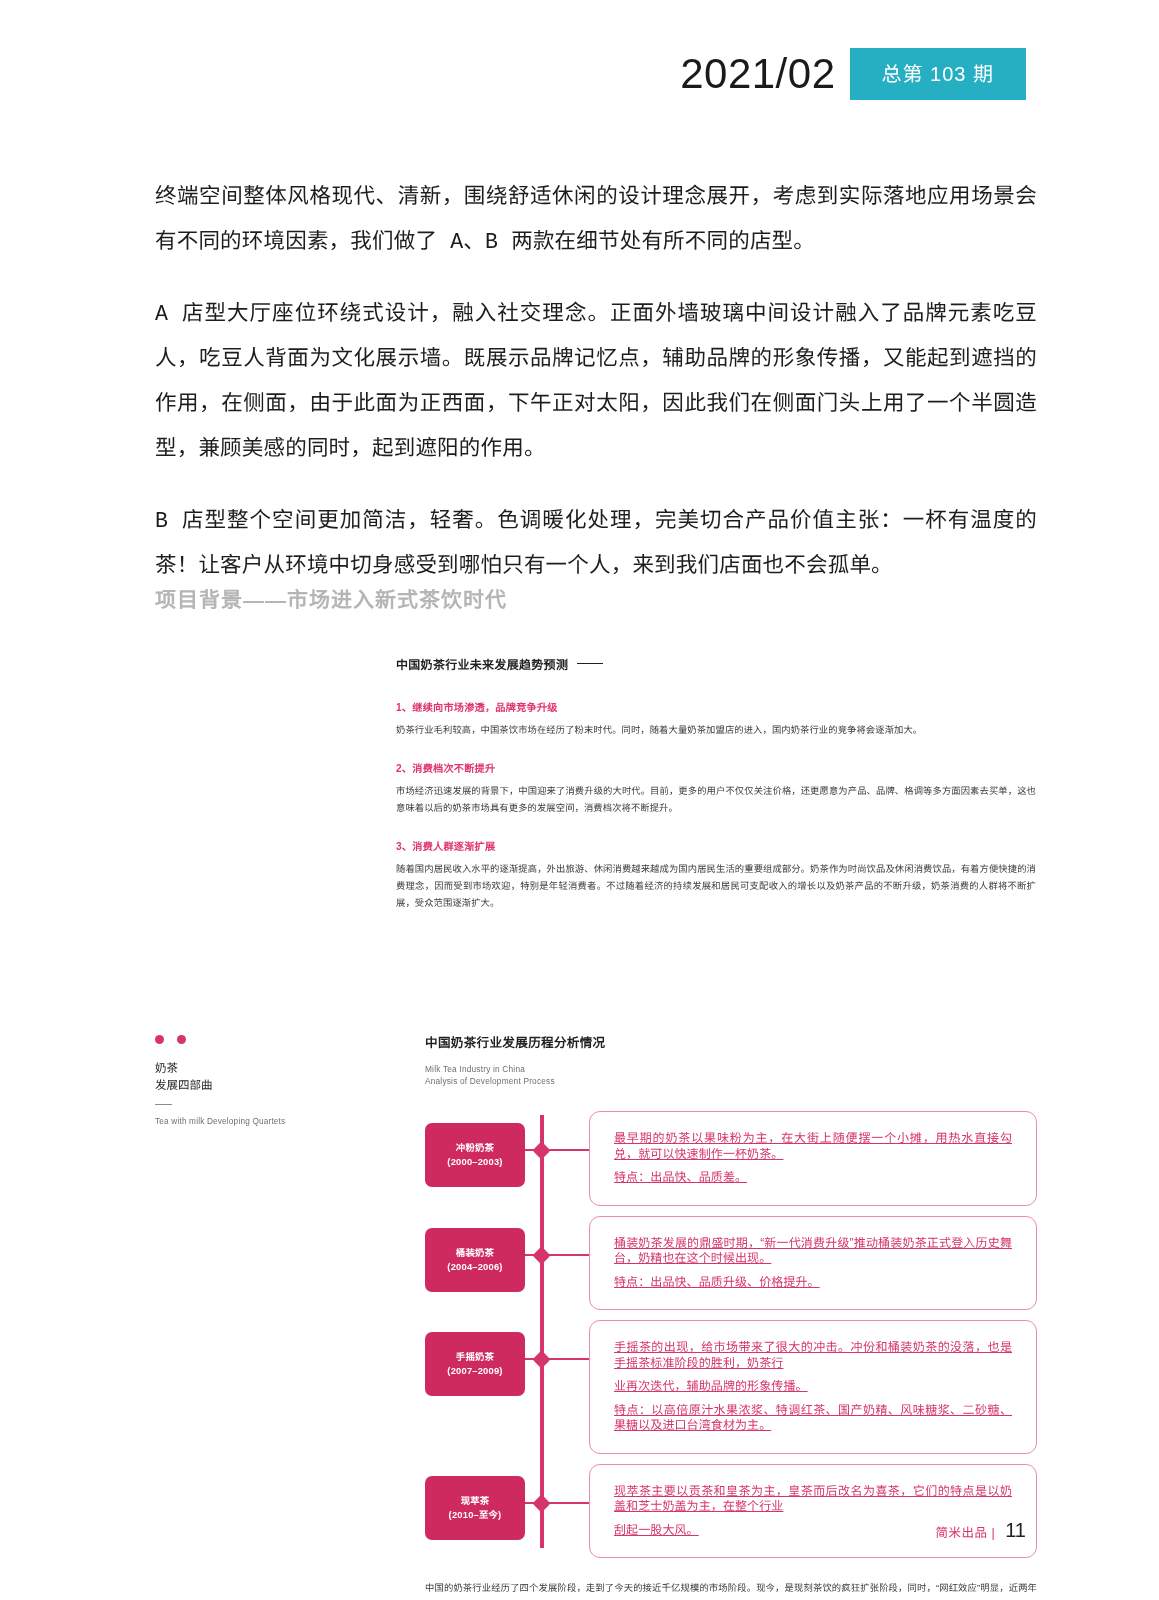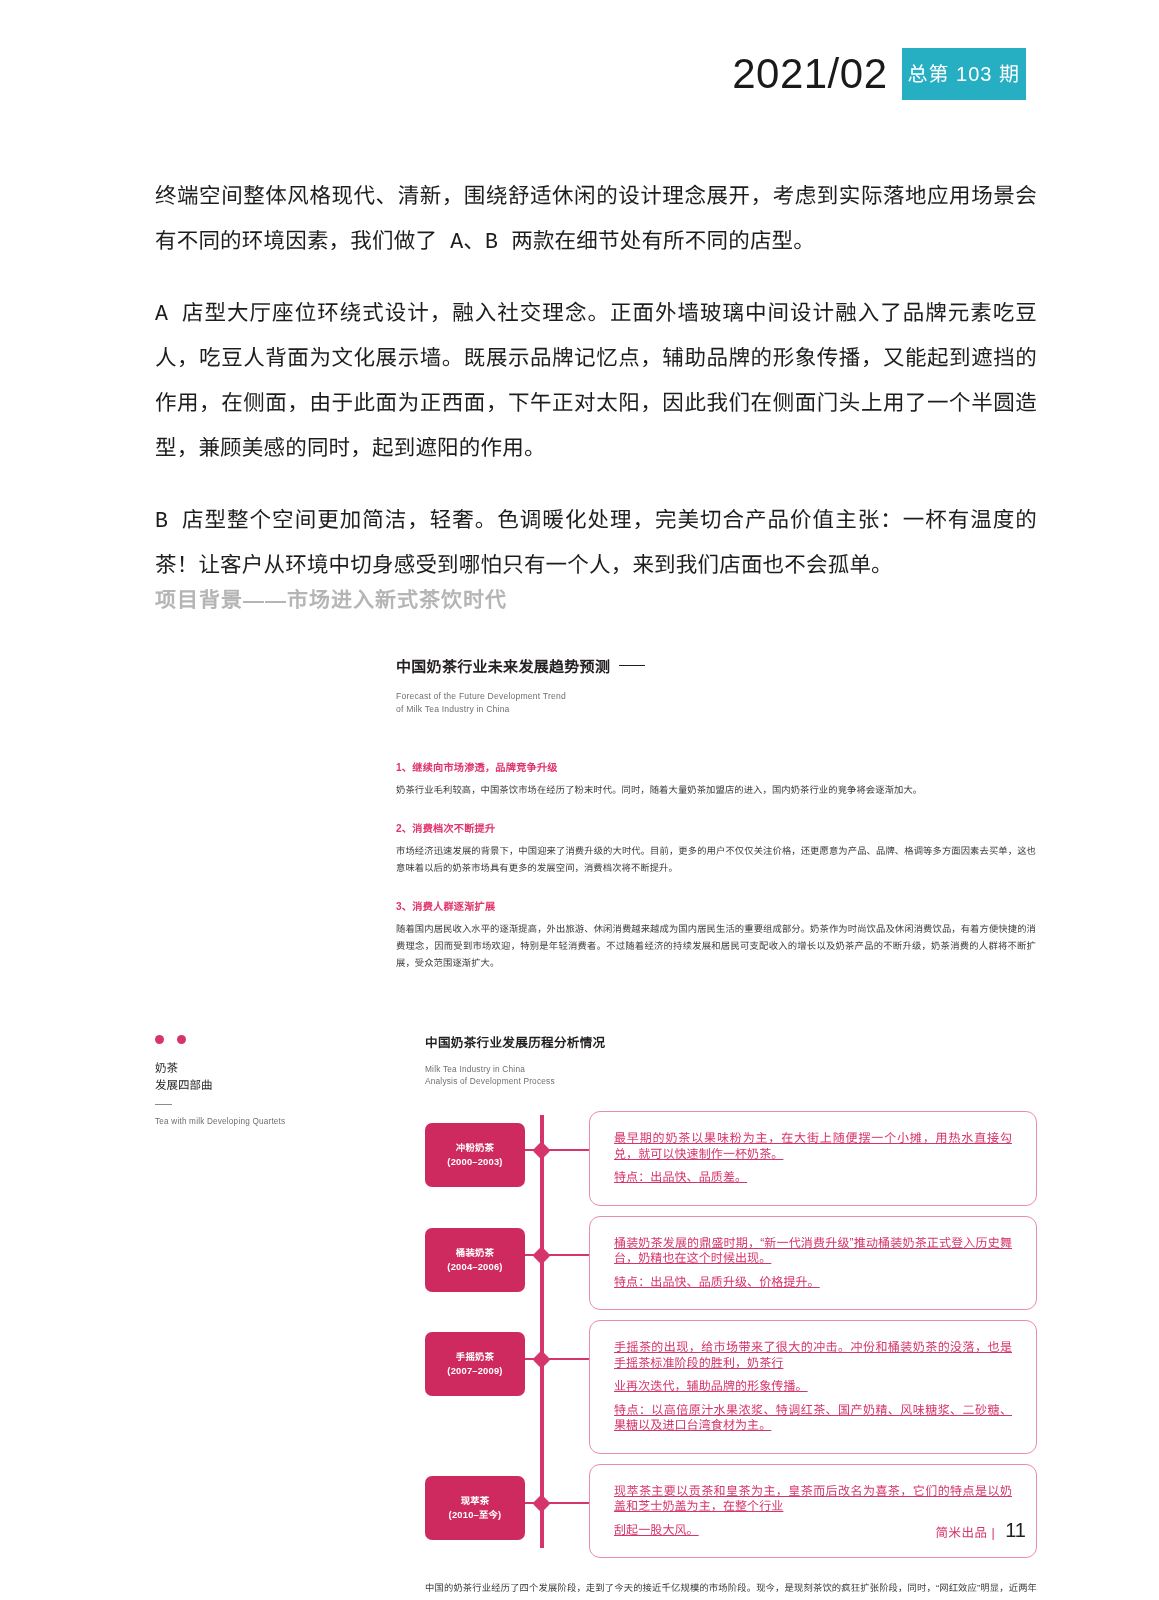--- a/index.html
+++ b/index.html
@@ -32,21 +32,21 @@
     color: #1a1a1a;
     font-weight: 400;
     padding-right: 14px;
     white-space: nowrap;
   }
   .issue-badge {
     background: #26aec2;
     color: #ffffff;
     font-size: 20px;
     line-height: 52px;
-    padding: 0 6px;
+    padding: 0 32px;
     white-space: nowrap;
     letter-spacing: 1px;
   }
 
   
   .body-copy {
     position: absolute;
     top: 175px;
     left: 155px;
     width: 882px;
@@ -79,40 +79,40 @@
     top: 655px;
     left: 396px;
     width: 640px;
   }
   .info-title-row {
     display: flex;
     align-items: center;
     gap: 9px;
   }
   .info-title-cn {
-    font-size: 15px;
+    font-size: 12px;
     font-weight: bold;
     color: #231f20;
     letter-spacing: 0.3px;
   }
   .title-rule {
     width: 26px;
     height: 1.5px;
     background: #231f20;
     display: block;
   }
   .info-title-en {
     margin-top: 14px;
     font-size: 8.6px;
     line-height: 12.5px;
     color: #6f6f6f;
     letter-spacing: 0.2px;
   }
 
-  .trend-list { margin-top: 44px; }
+  .trend-list { margin-top: 27px; }
   .trend-item { margin-bottom: 21px; }
   .trend-item:last-child { margin-bottom: 0; }
   .trend-head {
     font-size: 10.2px;
     font-weight: bold;
     color: #e0366c;
     letter-spacing: 0.2px;
     margin-bottom: 8px;
   }
   .trend-body {
@@ -298,24 +298,20 @@
   <p>B 店型整个空间更加简洁，轻奢。色调暖化处理，完美切合产品价值主张：一杯有温度的茶！让客户从环境中切身感受到哪怕只有一个人，来到我们店面也不会孤单。</p>
 </div>
 
 <div class="section-heading">项目背景——市场进入新式茶饮时代</div>
 
 <div class="info-one">
   <div class="info-title-row">
     <span class="info-title-cn">中国奶茶行业未来发展趋势预测</span>
     <span class="title-rule"></span>
   </div>
-  <div class="info-title-en">
-    <div>Forecast of the Future Development Trend</div>
-    <div>of Milk Tea Industry in China</div>
-  </div>
 
   <div class="trend-list">
     <div class="trend-item">
       <div class="trend-head">1、继续向市场渗透，品牌竞争升级</div>
       <div class="trend-body">奶茶行业毛利较高，中国茶饮市场在经历了粉末时代。同时，随着大量奶茶加盟店的进入，国内奶茶行业的竞争将会逐渐加大。</div>
     </div>
     <div class="trend-item">
       <div class="trend-head">2、消费档次不断提升</div>
       <div class="trend-body">市场经济迅速发展的背景下，中国迎来了消费升级的大时代。目前，更多的用户不仅仅关注价格，还更愿意为产品、品牌、格调等多方面因素去买单，这也意味着以后的奶茶市场具有更多的发展空间，消费档次将不断提升。</div>
     </div>

